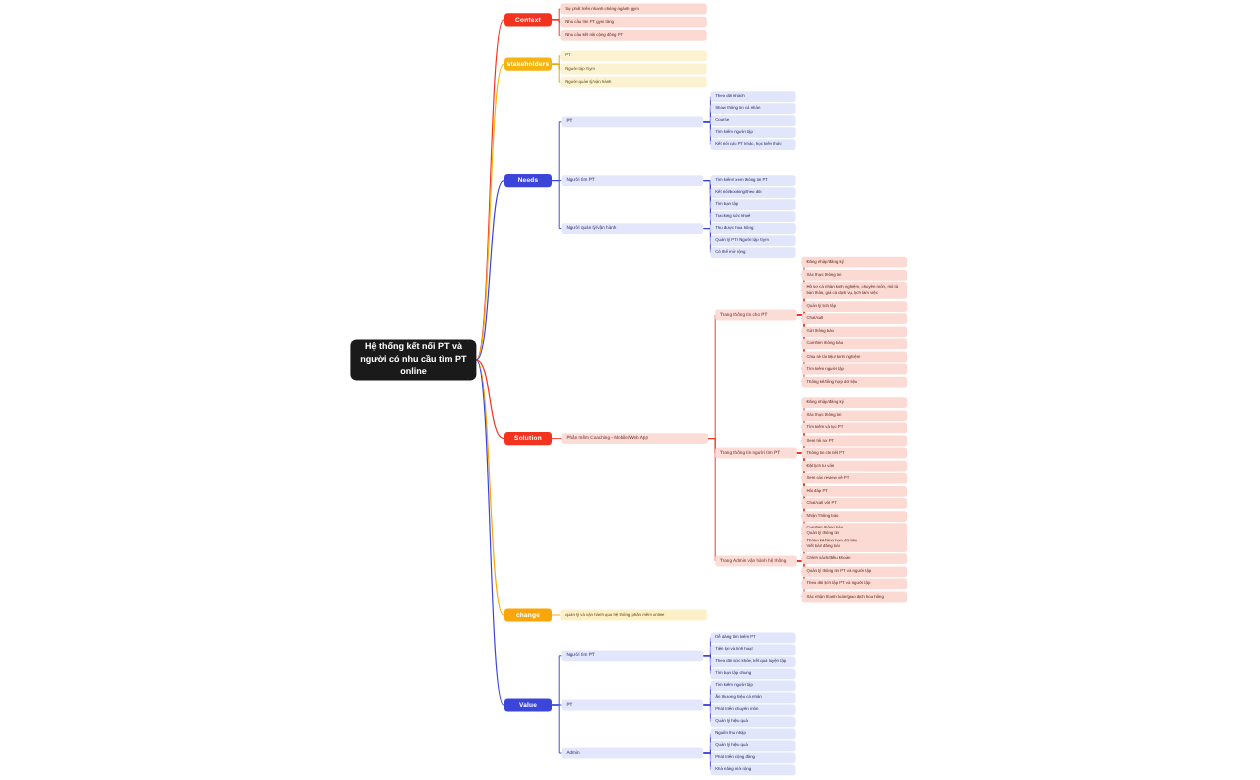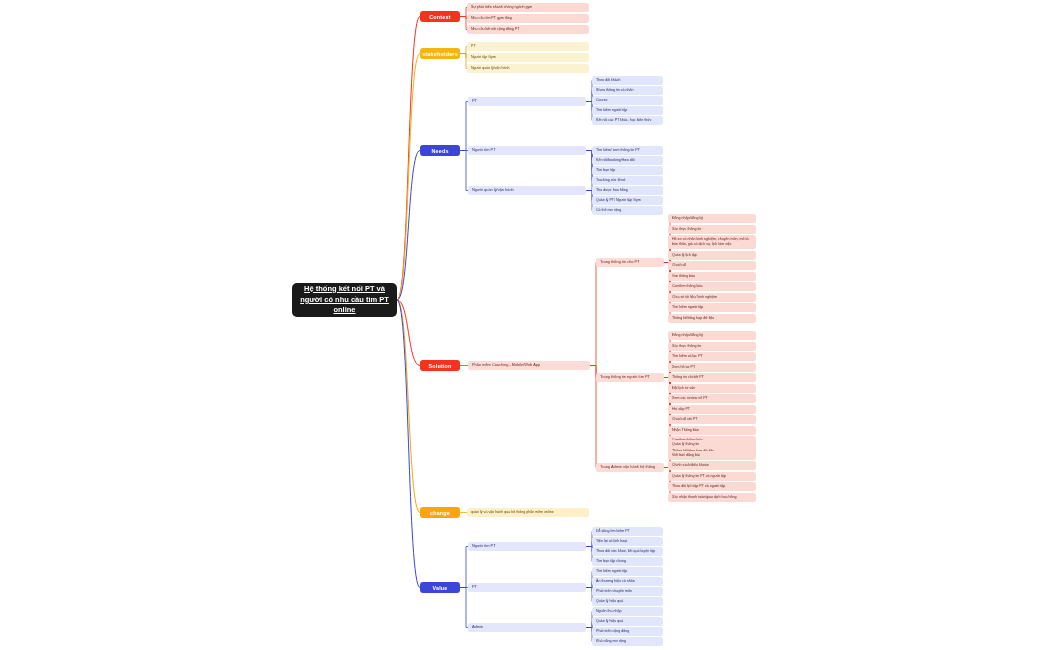--- a/index.html
+++ b/index.html
@@ -150,21 +150,21 @@
       <path d="M 586 587.5 H 592 V 571.5 H 592" fill="none" stroke="#3b46d8" stroke-width="0.8"></path>
       <path d="M 586 587.5 H 592 V 581.5 H 592" fill="none" stroke="#3b46d8" stroke-width="0.8"></path>
       <path d="M 586 587.5 H 592 V 591.5 H 592" fill="none" stroke="#3b46d8" stroke-width="0.8"></path>
       <path d="M 586 587.5 H 592 V 601.5 H 592" fill="none" stroke="#3b46d8" stroke-width="0.8"></path>
       <path d="M 460 587.5 H 466 V 627.5 H 468" fill="none" stroke="#3b46d8" stroke-width="0.8"></path>
       <path d="M 586 627.5 H 592 V 611.5 H 592" fill="none" stroke="#3b46d8" stroke-width="0.8"></path>
       <path d="M 586 627.5 H 592 V 621.5 H 592" fill="none" stroke="#3b46d8" stroke-width="0.8"></path>
       <path d="M 586 627.5 H 592 V 631.5 H 592" fill="none" stroke="#3b46d8" stroke-width="0.8"></path>
       <path d="M 586 627.5 H 592 V 641.5 H 592" fill="none" stroke="#3b46d8" stroke-width="0.8"></path>
     </svg>
-<div class="node root" style="left: 292px; top: 283px; width: 105px; height: 34px; text-decoration: underline;">
+<div class="node root" style="left: 292px; top: 283px; width: 105px; height: 34px;">
       <span class="txt">Hệ thống kết nối PT và người có nhu cầu tìm PT online</span>
     </div>
     <div class="node cat red" style="left: 420px; top: 11px; width: 40px; height: 11px;">
       <span class="txt">Context</span>
     </div>
     <div class="node leaf t-red" style="left: 467px; top: 3px; width: 122px; height: 9px;">
       <span class="txt">Sự phát triển nhanh chóng ngành gym</span>
     </div>
     <div class="node leaf t-red" style="left: 467px; top: 14px; width: 122px; height: 9px;">
       <span class="txt">Nhu cầu tìm PT gym tăng</span>

